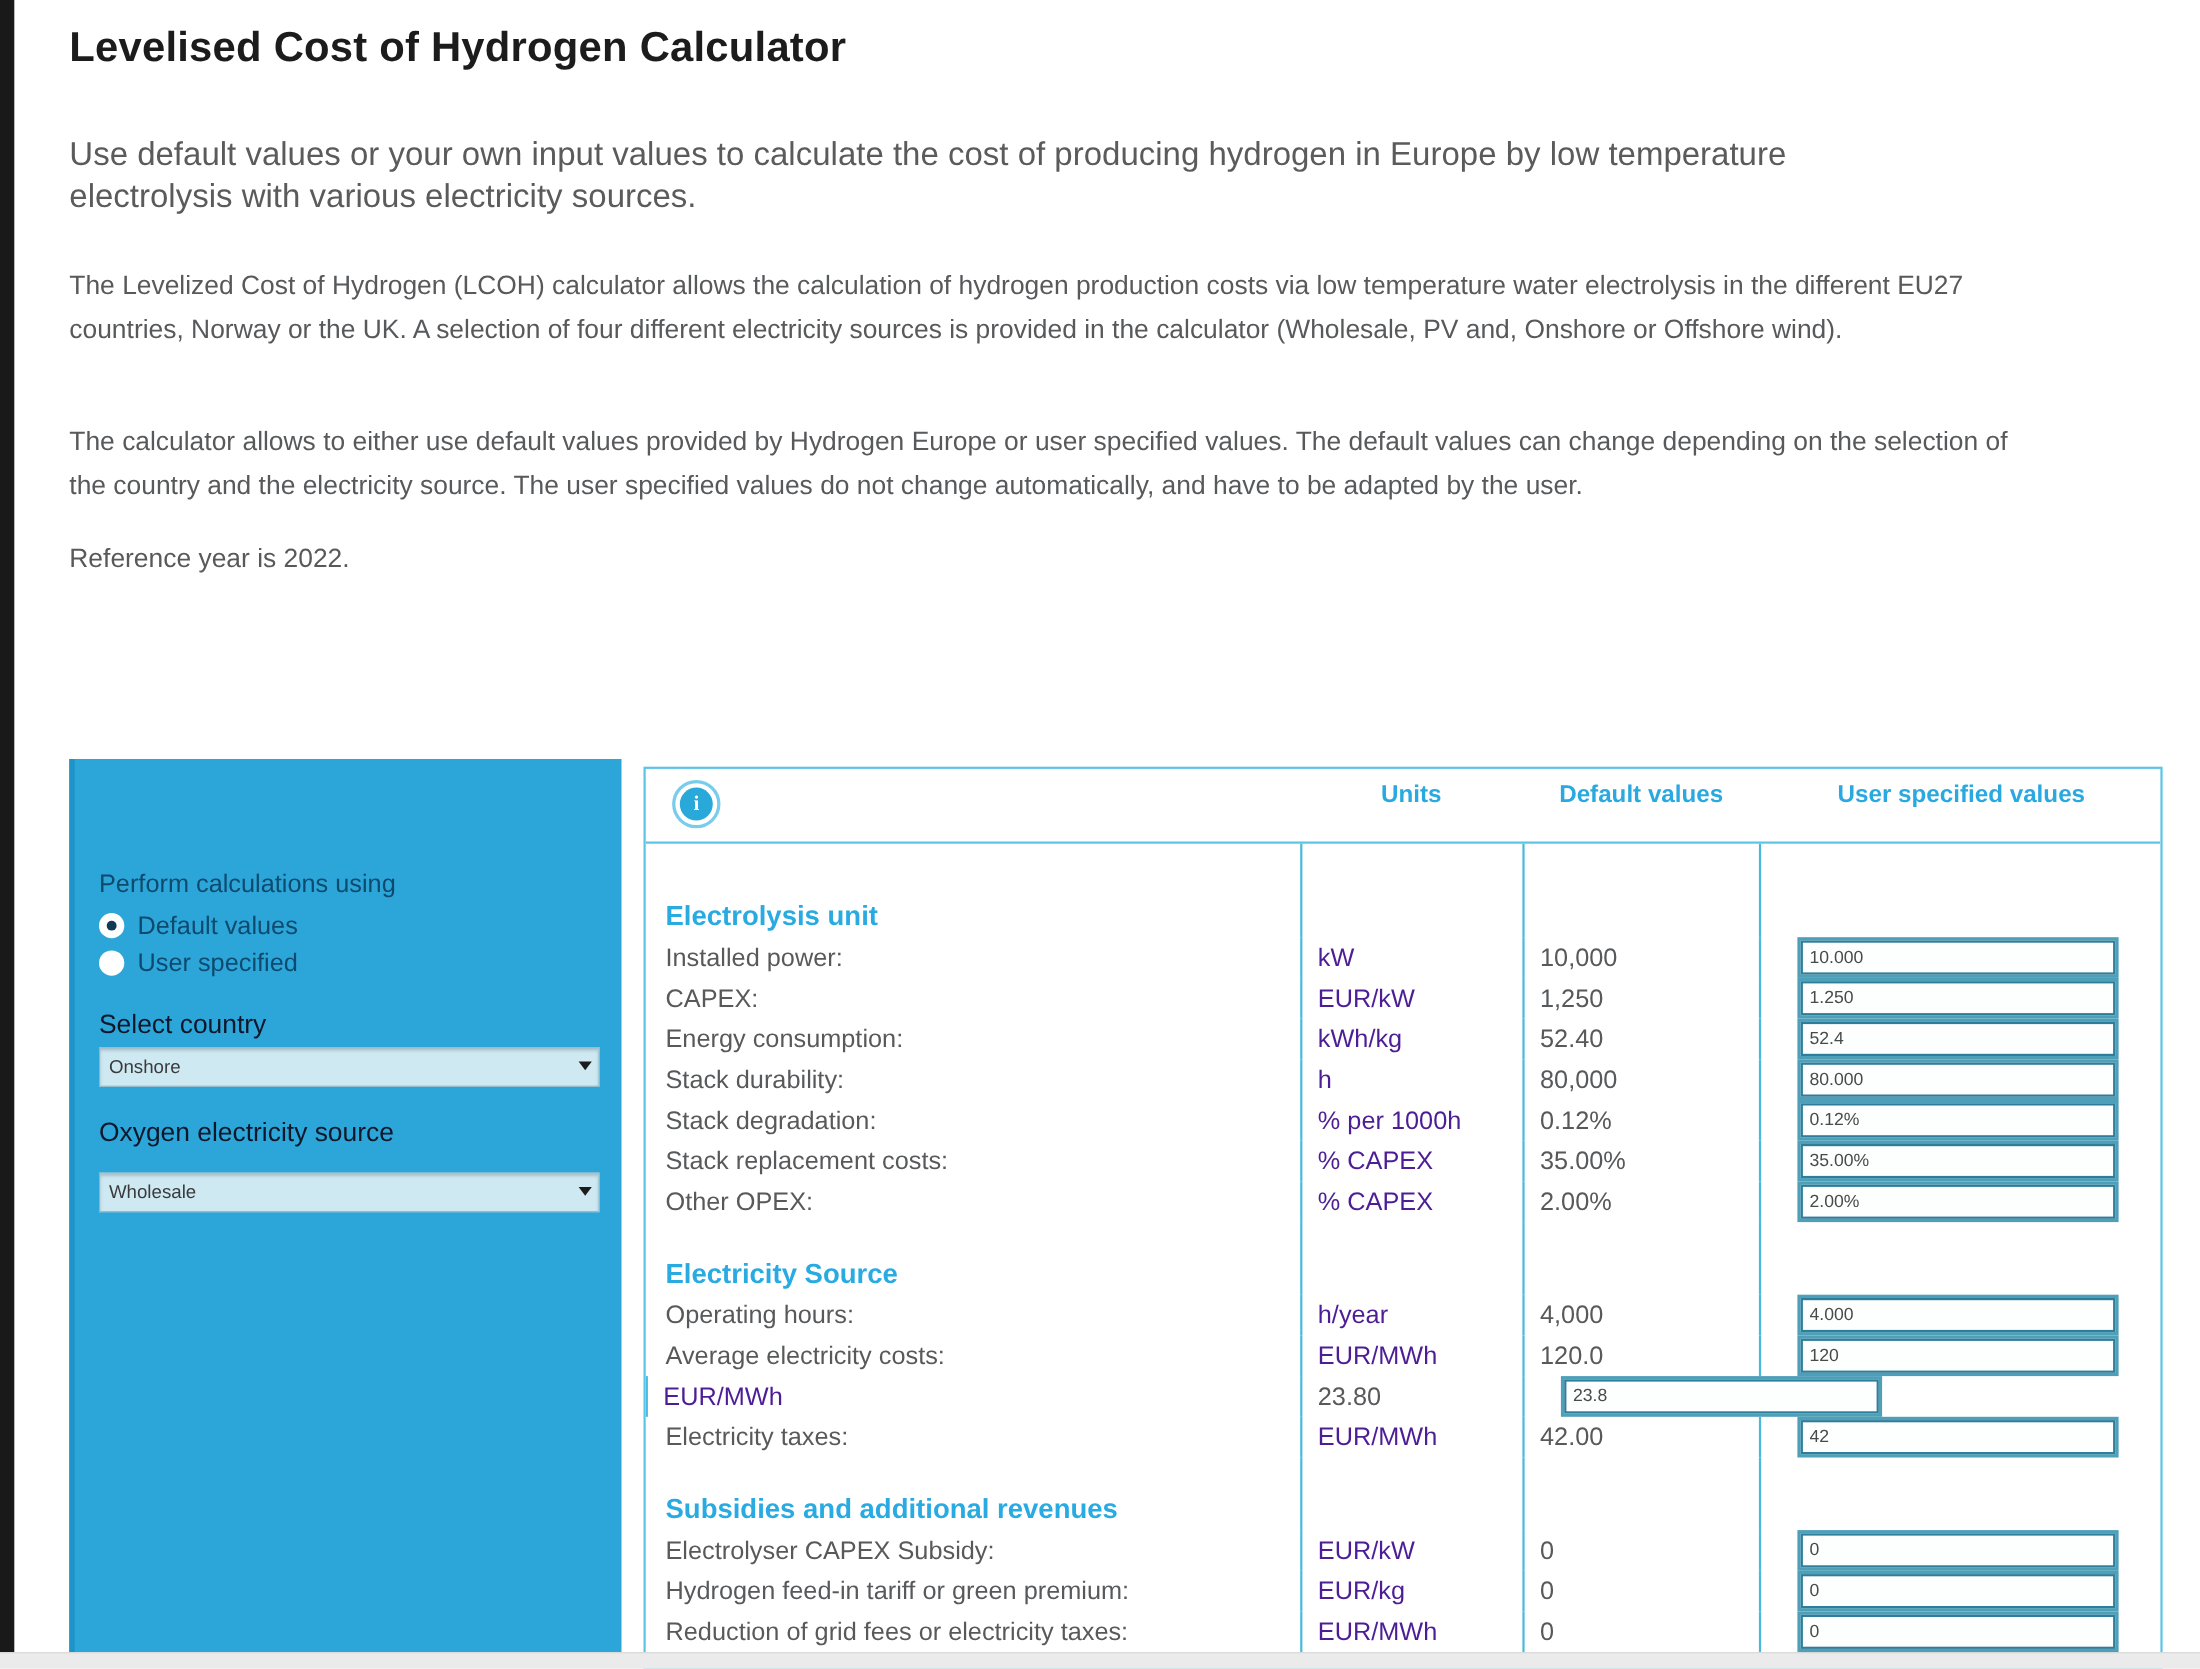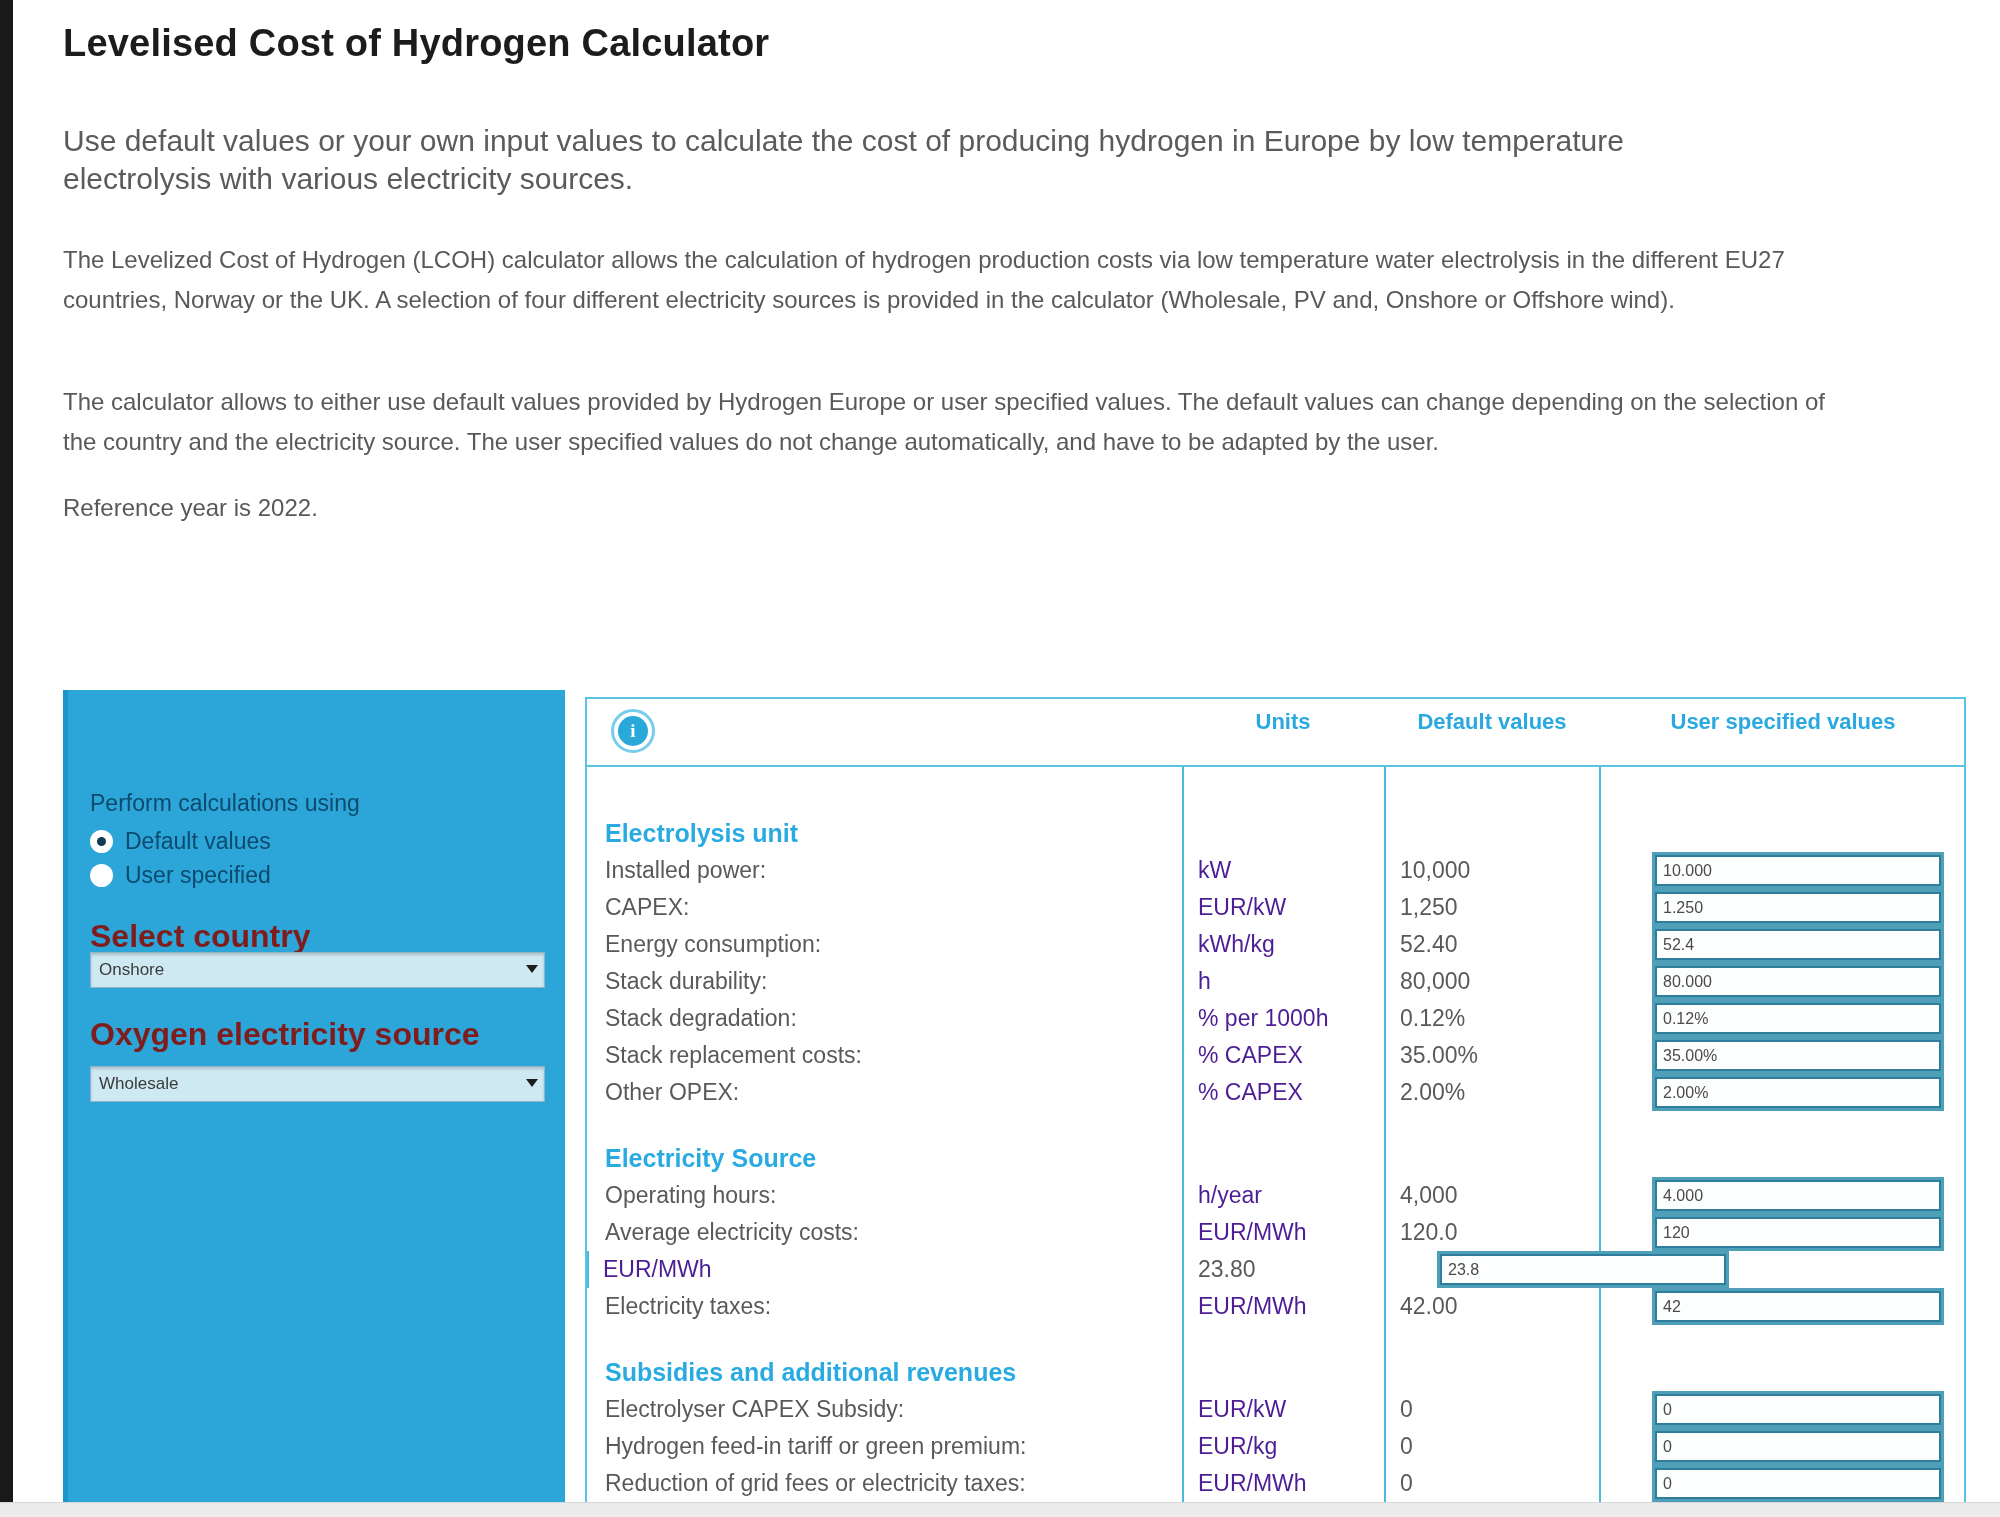--- a/index.html
+++ b/index.html
@@ -37,21 +37,21 @@
   .radio-row{display:flex;align-items:center;height:34px;cursor:pointer;}
   .radio-circle{
     width:23px;height:23px;border-radius:50%;background:#ffffff;
     margin-right:12px;position:relative;flex:0 0 auto;
   }
   .radio-circle.selected::after{
     content:"";position:absolute;left:7px;top:7px;width:9px;height:9px;
     border-radius:50%;background:#123a52;
   }
   .radio-label{font-size:23px;color:#0d4a6e;}
-  .select-label{position:absolute;left:22px;font-size:32px;font-weight:700;color:#7f1d1d;}
+  .select-label{position:absolute;left:22px;font-size:24px;font-weight:400;color:#0f172a;}
   .lbl-country{top:228px;}
   .lbl-source{top:326px;}
   .select-box{
     position:absolute;left:22px;width:455px;height:36px;box-sizing:border-box;
     background:#cfe9f3;border:1px solid #8fb6c6;box-shadow:inset 0 2px 3px rgba(0,0,0,.18);
     display:flex;align-items:center;cursor:pointer;
   }
   .sel-country{top:262px;}
   .sel-source{top:376px;}
   .select-value{font-size:17px;color:#3a3a3a;padding-left:8px;}
@@ -92,21 +92,21 @@
   .h-head{height:66px;}
   .h-data{height:37px;}
   .sec-heading{
     display:flex;align-items:flex-end;padding:0 0 4px 18px;
     font-size:25px;font-weight:bold;color:#29abe2;
   }
   .lab{padding-left:18px;font-size:23px;color:#58595b;line-height:37px;white-space:nowrap;overflow:hidden;}
   .unit{padding-left:14px;font-size:23px;color:#4c1d95;line-height:37px;white-space:nowrap;}
   .dflt{padding-left:14px;font-size:23px;color:#58595b;line-height:37px;white-space:nowrap;}
   .inp-wrap{
-    margin-left:51px;width:292px;height:37px;box-sizing:border-box;
+    margin-left:33px;width:292px;height:37px;box-sizing:border-box;
     background:#4da0b8;padding:3px;
   }
   .inp-wrap input{
     display:block;width:100%;height:100%;box-sizing:border-box;
     border:2px solid #2e7d9b;background:#fdfefe;
     font-family:"Liberation Sans", sans-serif;font-size:16px;color:#4a4a4a;padding:0 6px;outline:none;
   }
 </style>
 </head>
 <body>

